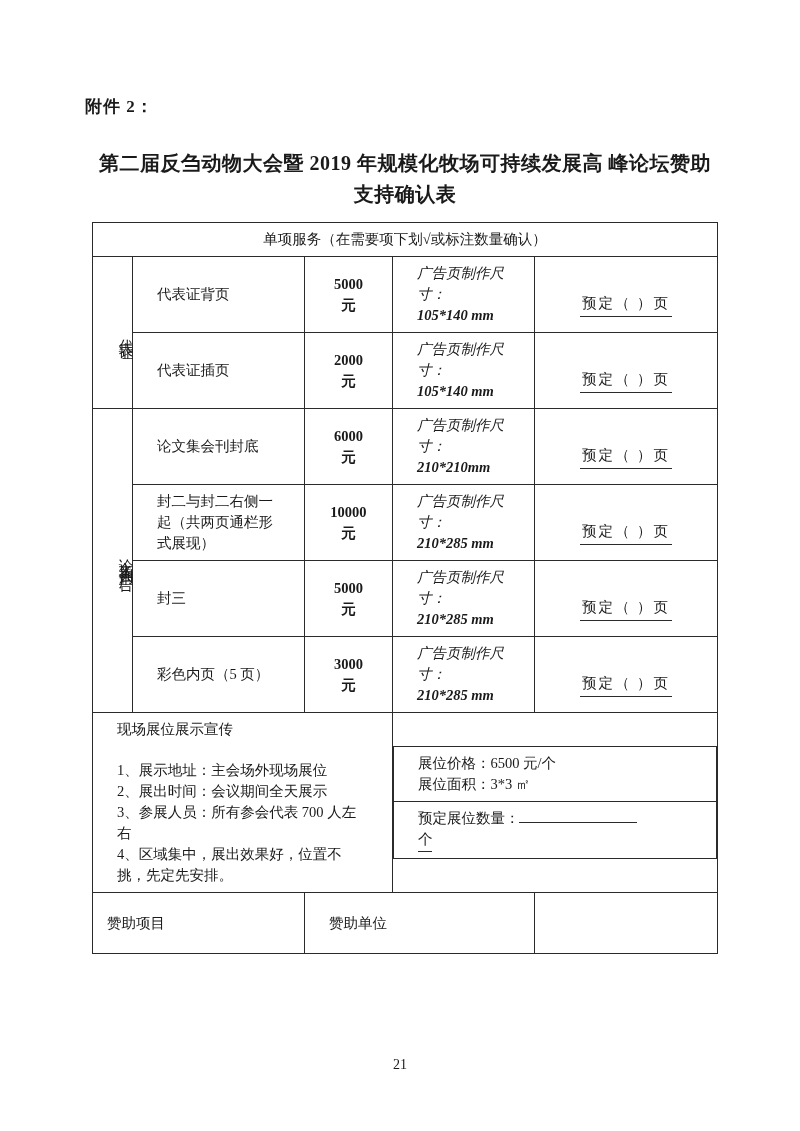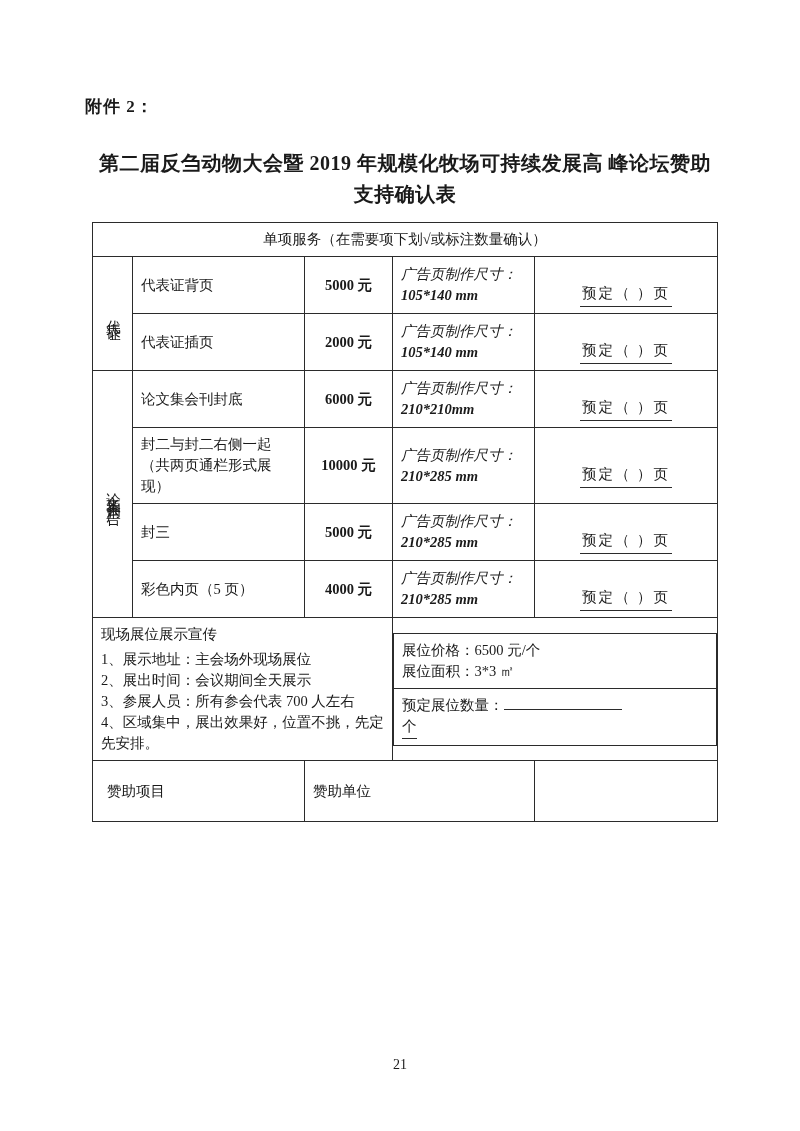--- a/index.html
+++ b/index.html
@@ -38,21 +38,21 @@
     letter-spacing: 0.5px;
   }
   table.main {
     border-collapse: collapse;
     width: 625px;
     margin: 0 auto;
     table-layout: fixed;
   }
   table.main td {
     border: 1px solid #2b2b2b;
-    padding: 6px 8px;
+    padding: 6px 24px;
     font-size: 14.5px;
     vertical-align: middle;
     line-height: 1.45;
   }
   .hdr-row td {
     text-align: center;
     font-size: 15px;
     padding: 14px 8px;
     font-weight: normal;
   }
@@ -98,21 +98,21 @@
     padding: 0 2px 2px 2px;
     letter-spacing: 2px;
     margin-top: 20px;
   }
   .booth-left {
     font-size: 14px;
     line-height: 1.85;
     padding: 10px 10px 12px 14px;
     vertical-align: top;
   }
-  .booth-left .title { display:block; margin-bottom: 4px; }
+  .booth-left .title { display:block; margin-bottom: 20px; }
   .booth-left .li { display:block; }
   .booth-right-top {
     font-size: 14px;
     line-height: 1.9;
     padding: 10px 10px 10px 14px;
     vertical-align: top;
   }
   .booth-right-bottom {
     font-size: 14px;
     line-height: 1.8;
@@ -236,21 +236,21 @@
         <span class="l1">广告页制作尺寸：</span>
         <span class="l2">210*285 mm</span>
       </td>
       <td class="order">
         <span class="u">预定（  ）页</span>
       </td>
     </tr>
 
     <tr>
       <td class="item-name">彩色内页（5 页）</td>
-      <td class="price">4000 元</td>
+      <td class="price">3000 元</td>
       <td class="spec">
         <span class="l1">广告页制作尺寸：</span>
         <span class="l2">210*285 mm</span>
       </td>
       <td class="order">
         <span class="u">预定（  ）页</span>
       </td>
     </tr>
 
     <tr>

